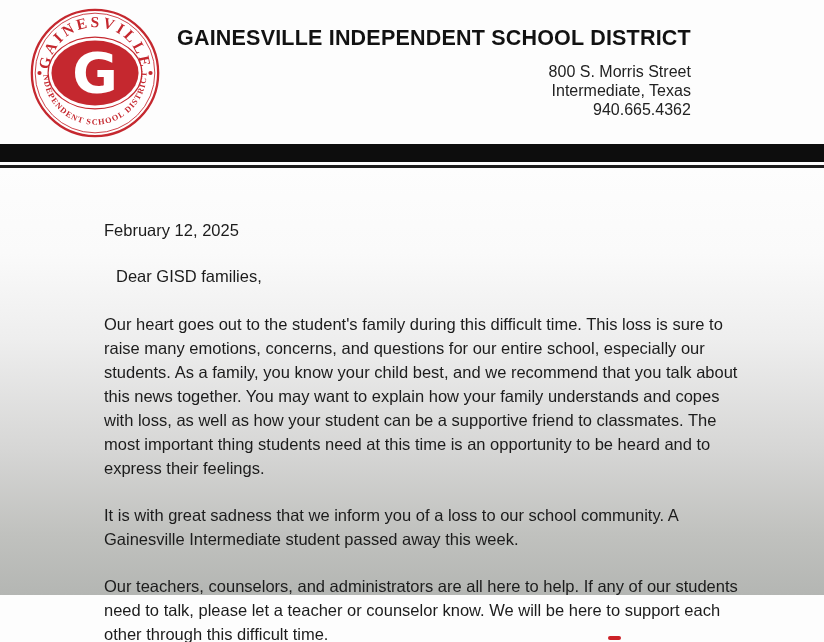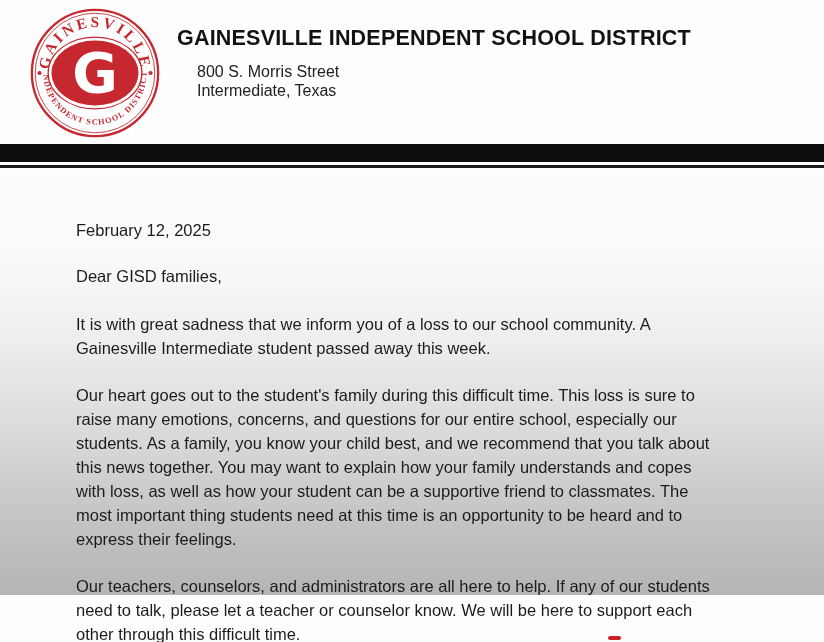--- a/index.html
+++ b/index.html
@@ -44,21 +44,21 @@
   .seal-oval-outline { fill: none; stroke: #c5282f; stroke-width: 1.3; }
   .seal-oval { fill: #c5282f; }
   .seal-g {
     font-family: "DejaVu Sans", sans-serif;
     font-weight: bold;
     font-size: 58px;
     fill: #ffffff;
     text-anchor: middle;
   }
 
-  .letterhead-text { padding-top: 20px; color: #1a1a1a; }
+  .letterhead-text { padding-top: 20px; color: #1a1a1a; text-align: right; }
   .district-name {
     font-size: 21.5px;
     font-weight: bold;
     letter-spacing: 0.2px;
     color: #121212;
     margin-bottom: 11px;
     white-space: nowrap;
   }
   .contact-line {
     font-size: 16px;
@@ -69,35 +69,35 @@
 
   
   .divider { margin-top: 4px; }
   .divider-thick { height: 18px; background: #0d0d0d; }
   .divider-gap { height: 3px; background: #fdfdfd; }
   .divider-thin { height: 2.5px; background: #1c1c1c; }
 
   
   .letter-body {
     height: 427px;
-    padding: 50px 58px 0 76px;
+    padding: 50px 58px 0 104px;
     background: linear-gradient(180deg,
       #fdfdfd 0%,
       #fafafa 20%,
       #eeeeee 40%,
       #d6d6d5 66%,
       #c0c1be 86%,
       #b4b6b3 100%);
     color: #1c1c1c;
     font-size: 16.5px;
     line-height: 24px;
   }
   .letter-body p { white-space: pre-line; max-width: 700px; }
   .date       { margin-bottom: 22px; }
-  .salutation { margin-bottom: 24px; }
+  .salutation { margin-bottom: 24px; margin-left: 12px; }
   .para       { margin-bottom: 23px; }
   .para:last-of-type { margin-bottom: 0; }
 
   .red-mark {
     position: absolute;
     left: 608px;
     top: 636px;
     width: 13px;
     height: 4px;
     border-radius: 2px;
@@ -127,41 +127,42 @@
         <text class="seal-arc-text-bottom">
           <textPath href="#arcBottom" startOffset="50%" text-anchor="middle">INDEPENDENT SCHOOL DISTRICT</textPath>
         </text>
       </svg>
     </div>
 
     <div class="letterhead-text">
       <h1 class="district-name">GAINESVILLE INDEPENDENT SCHOOL DISTRICT</h1>
       <div class="contact-line">800 S. Morris Street</div>
       <div class="contact-line">Intermediate, Texas</div>
+      <div class="contact-line">940.665.4362</div>
     </div>
   </header>
 
   <div class="divider">
     <div class="divider-thick"></div>
     <div class="divider-gap"></div>
     <div class="divider-thin"></div>
   </div>
 
   <main class="letter-body">
     <p class="date">February 12, 2025</p>
     <p class="salutation">Dear GISD families,</p>
-    <p class="para">It is with great sadness that we inform you of a loss to our school community. A
-Gainesville Intermediate student passed away this week.</p>
     <p class="para">Our heart goes out to the student's family during this difficult time. This loss is sure to
 raise many emotions, concerns, and questions for our entire school, especially our
 students. As a family, you know your child best, and we recommend that you talk about
 this news together. You may want to explain how your family understands and copes
 with loss, as well as how your student can be a supportive friend to classmates. The
 most important thing students need at this time is an opportunity to be heard and to
 express their feelings.</p>
+    <p class="para">It is with great sadness that we inform you of a loss to our school community. A
+Gainesville Intermediate student passed away this week.</p>
     <p class="para">Our teachers, counselors, and administrators are all here to help. If any of our students
 need to talk, please let a teacher or counselor know. We will be here to support each
 other through this difficult time.</p>
   </main>
 
   <div class="red-mark"></div>
 
 </div>
 
 </body></html>

